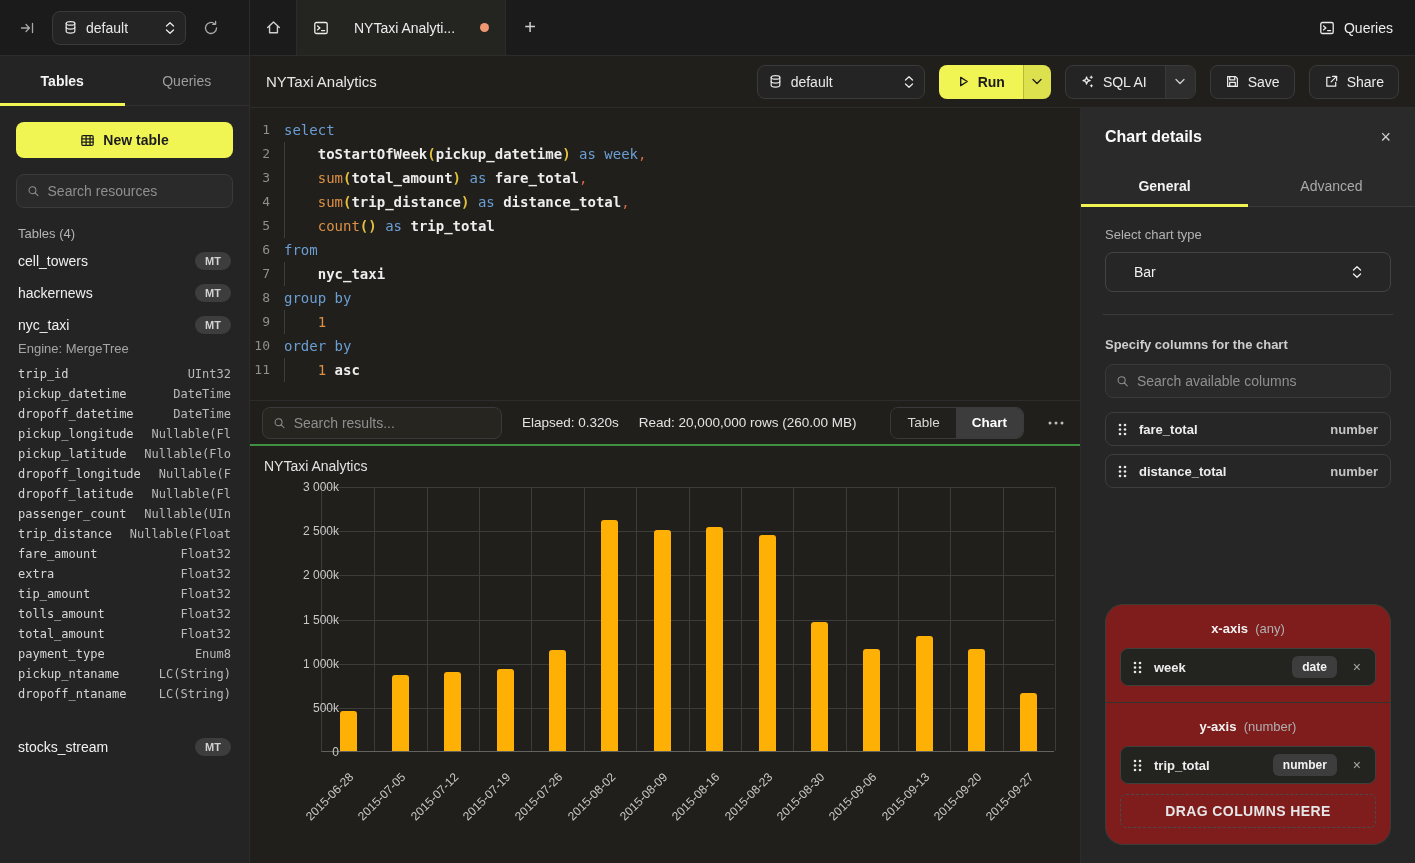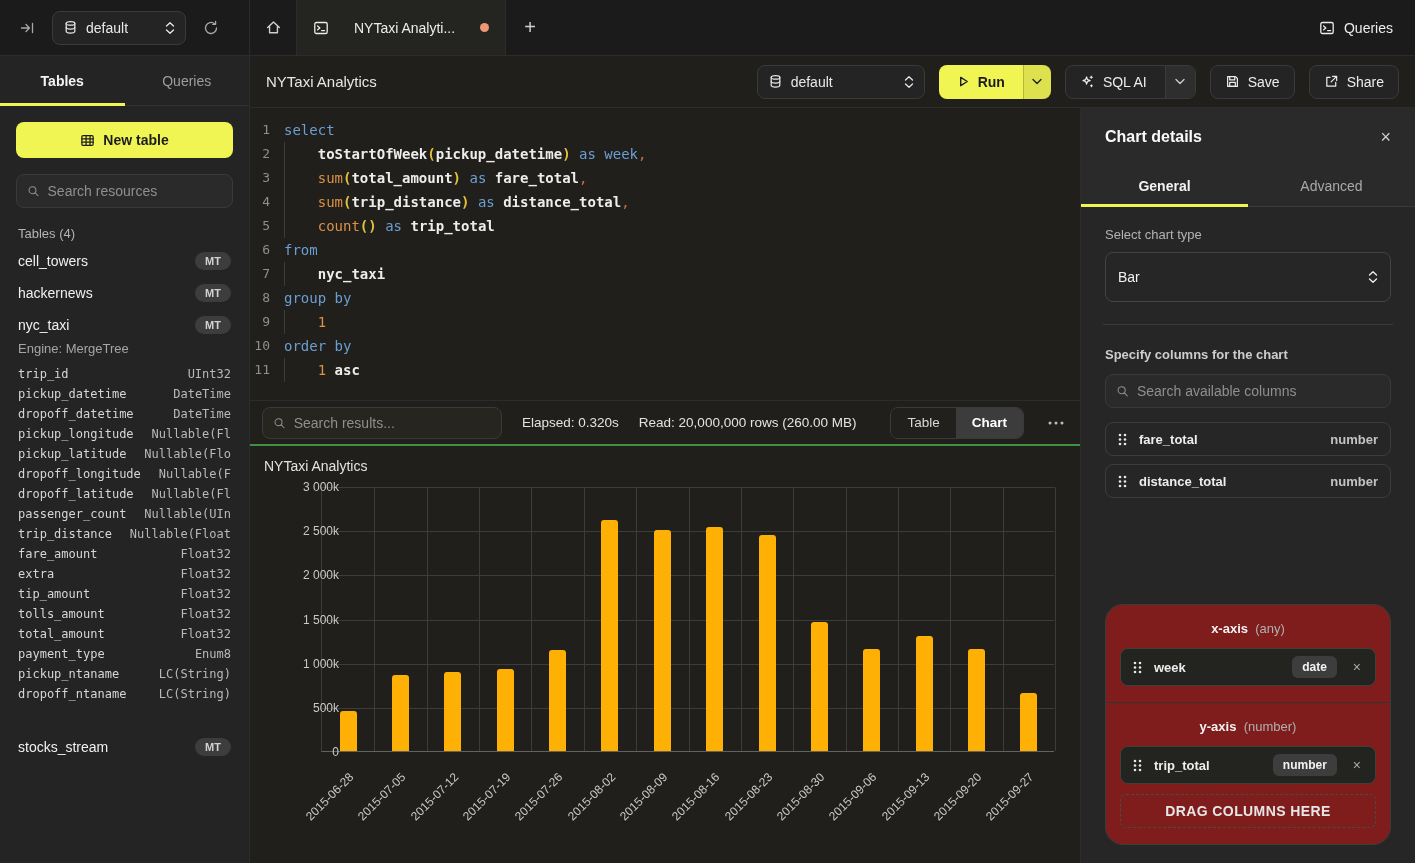--- a/index.html
+++ b/index.html
@@ -98,21 +98,21 @@
   .right-panel{width:335px;background:#262626;border-left:1px solid #2c2c2c;display:flex;flex-direction:column}
   .panel-header{display:flex;align-items:center;justify-content:space-between;padding:20px 24px;background:#2a2a2a}
   .panel-title{font-size:16px;font-weight:700;color:#fafafa}
   .close-x{color:#cfcfcf;font-size:18px;cursor:pointer;line-height:1}
   .panel-tabs{display:flex;border-bottom:1px solid #3a3a3a;background:#2a2a2a}
   .p-tab{flex:1;text-align:center;padding:12px 0;color:#a9a9a9;cursor:pointer;position:relative;font-size:14px}
   .p-tab.active{color:#f3f3f3;font-weight:600}
   .p-tab.active::after{content:"";position:absolute;left:0;right:0;bottom:-1px;height:3px;background:var(--accent)}
   .panel-content{flex:1;display:flex;flex-direction:column;padding:20px 24px 18px;min-height:0}
   .field-label{color:#b3b3b3;font-size:13px;margin-bottom:10px}
-  .select-ctl{display:flex;align-items:center;justify-content:space-between;height:50px;padding:0 12px;border:1px solid #434343;border-radius:8px;color:#f0f0f0;cursor:pointer}
+  .select-ctl{display:flex;align-items:center;justify-content:space-between;height:40px;padding:0 28px;border:1px solid #434343;border-radius:8px;color:#f0f0f0;cursor:pointer}
   .panel-divider{height:1px;background:#3a3a3a;margin:22px -2px}
   .spec-label{color:#cdcdcd;font-size:13px;font-weight:600;margin-bottom:12px}
   .chip{display:flex;align-items:center;gap:12px;height:34px;padding:0 12px;border:1px solid #3d3d3d;border-radius:8px;margin-bottom:8px;background:#262626}
   .chip .c-name{font-size:13px;font-weight:600;color:#ededed;flex:1}
   .chip .c-type{font-size:13px;font-weight:600;color:#c3c3c3}
   .drag-dots{color:#e8e8e8}
   .axis-box{margin-top:auto;border:1px solid #3c3c38;border-radius:18px;background:#7f1d1d;overflow:hidden}
   .axis-section{padding:12px 14px 16px}
   .axis-section + .axis-section{border-top:1px solid #34342f}
   .axis-head{text-align:center;font-size:13px;margin:4px 0 12px;color:#f2f2f2;font-weight:700}

